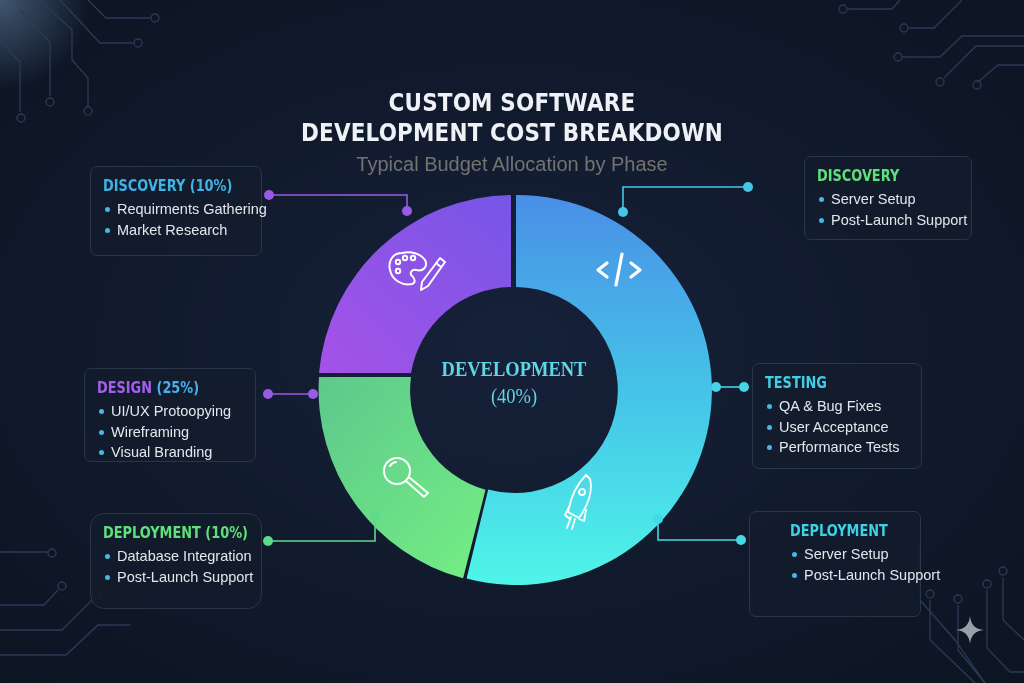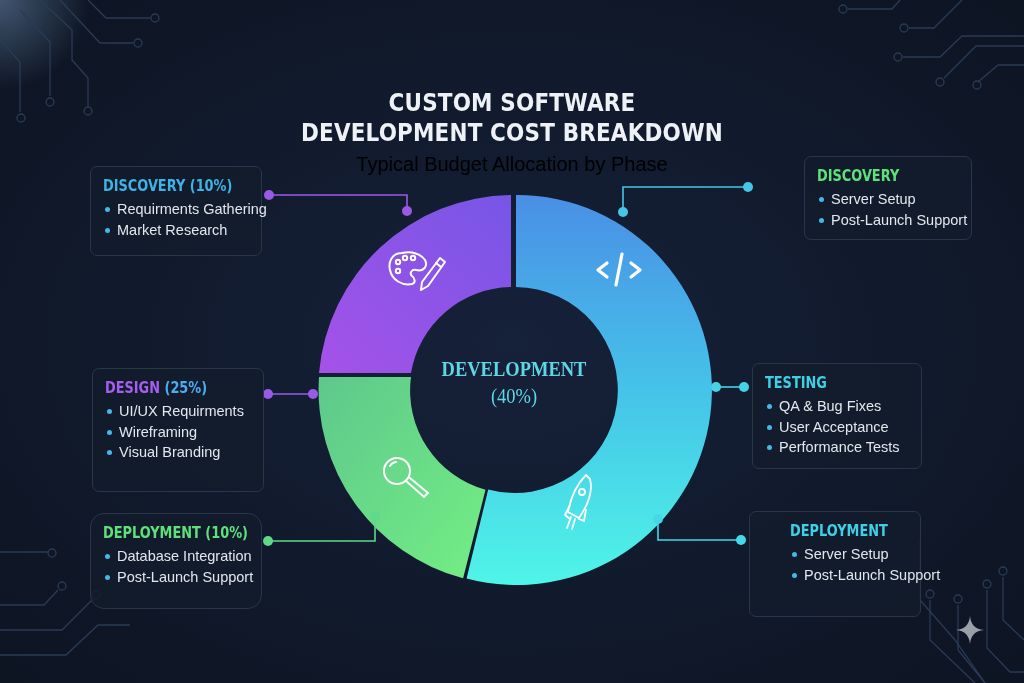--- a/index.html
+++ b/index.html
@@ -9,21 +9,21 @@
     font-family: "Liberation Sans", "DejaVu Sans", sans-serif;
     color:#e6ebf2;
   }
   .bg-svg { position:absolute; left:0; top:0; width:1024px; height:683px; }
   .title-block { position:absolute; left:0; top:88px; width:1024px; text-align:center; }
   .title-line {
     font-family: "DejaVu Sans", sans-serif; font-weight:bold; font-size:25px;
     letter-spacing:0.2px; color:#eef2f7; line-height:30px; transform:scaleX(0.86);
     text-transform:uppercase;
   }
-  .subtitle { font-size:20px; color:#000000; margin-top:2px; line-height:28px; }
+  .subtitle { font-size:20px; color:#737373; margin-top:2px; line-height:28px; }
 
   .card {
     position:absolute; border:1px solid #2a3548; border-radius:7px;
     background: rgba(19,28,44,0.85);
     box-sizing:border-box; padding:10px 12px 0 12px;
   }
   .card-title {
     font-family: "DejaVu Sans", sans-serif; font-weight:bold; font-size:15px;
     line-height:18px; transform-origin:left center; transform:scaleX(0.86); white-space:nowrap;
   }
@@ -188,26 +188,26 @@
 </div>
 
 <div class="card" style="left:90px; top:166px; width:172px; height:90px;">
   <div class="card-title" style="color:#3fb2e6">DISCOVERY (10%)</div>
   <ul class="card-list">
     <li>Requirments Gathering</li>
     <li>Market Research</li>
   </ul>
 </div>
 
-<div class="card" style="left:92px; top:368px; width:172px; height:124px;">
+<div class="card" style="left:84px; top:368px; width:172px; height:94px;">
   <div class="card-title">
     <span style="color:#a55ff0">DESIGN</span><span style="color:#4aaef0"> (25%)</span>
   </div>
   <ul class="card-list">
-    <li>UI/UX Requirments</li>
+    <li>UI/UX Protoopying</li>
     <li>Wireframing</li>
     <li>Visual Branding</li>
   </ul>
 </div>
 
 <div class="card" style="left:90px; top:513px; width:172px; height:96px;border-radius:14px;">
   <div class="card-title" style="color:#5fe07a">DEPLOYMENT (10%)</div>
   <ul class="card-list">
     <li>Database Integration</li>
     <li>Post-Launch Support</li>

